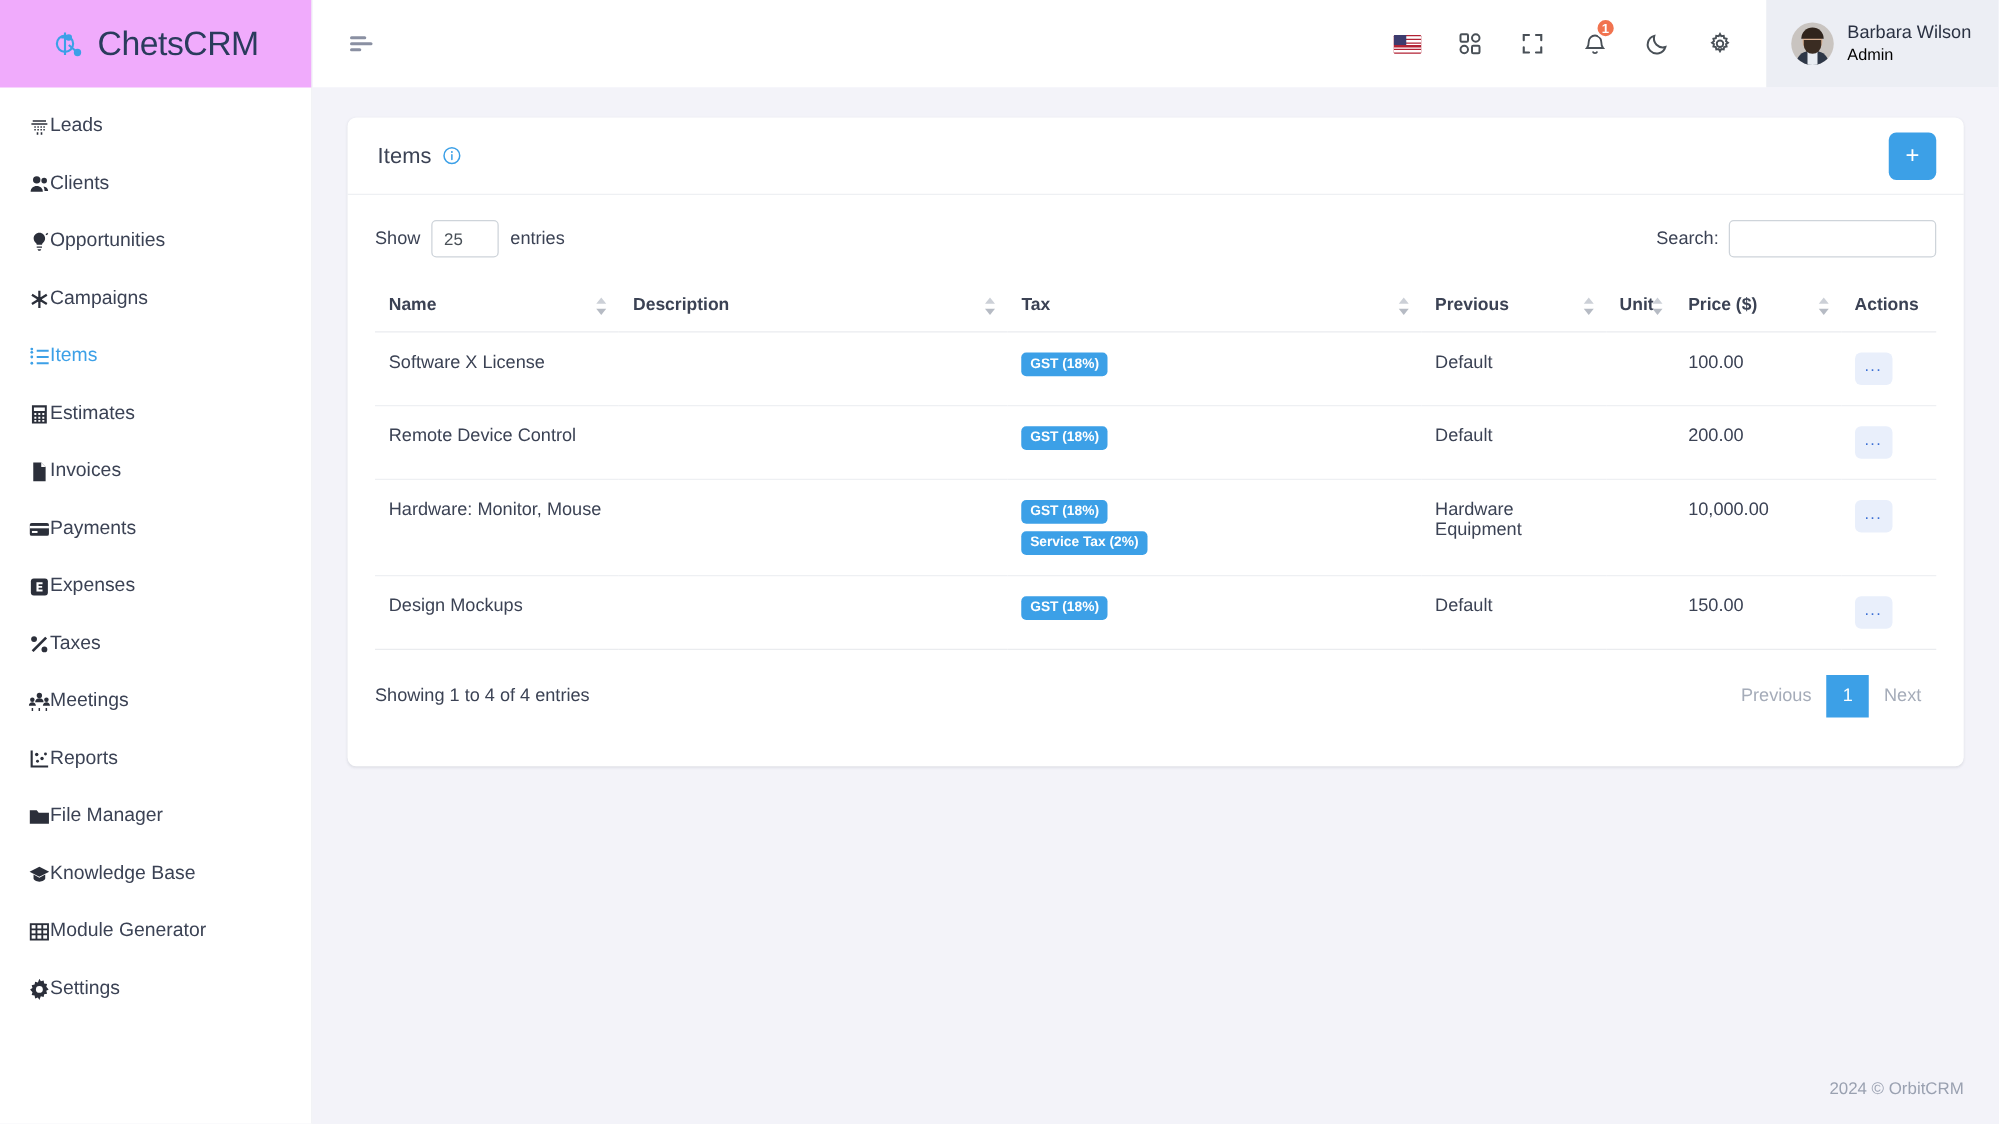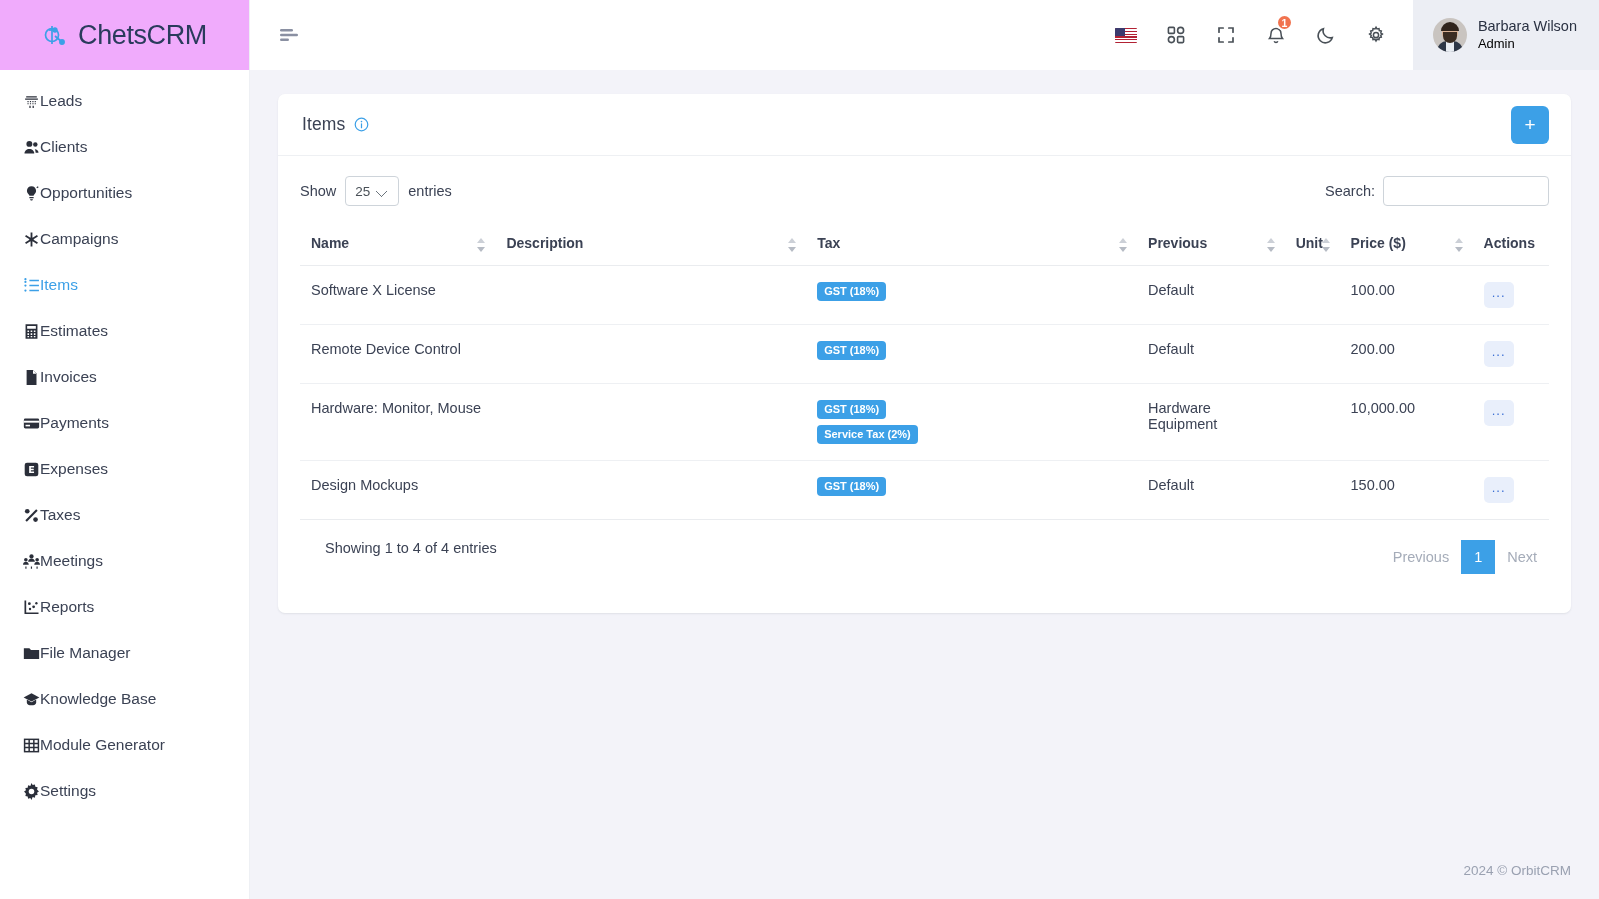--- a/index.html
+++ b/index.html
@@ -194,23 +194,22 @@
   .btn-actions {
     width: 30px; height: 26px; border-radius: 5px;
     background: #e9effb; border: none; color: #3b6fd4;
     font-size: 13px; line-height: 1; cursor: pointer;
     display: flex; align-items: center; justify-content: center;
     letter-spacing: 1px; padding-bottom: 5px;
   }
   td.col-actions { padding-top: 17px; }
 
   .table-footer {
-    display: flex; 
+    display: flex; align-items: center;
     padding: 20px 0 18px 0;
-    margin-left: 25px;
   }
   .dt-info { font-size: 14.5px; color: #3b4254; }
   .dt-paginate { margin-left: auto; display: flex; align-items: center; }
   .pg {
     min-width: 34px; height: 34px; padding: 0 12px;
     display: flex; align-items: center; justify-content: center;
     font-size: 14.5px; color: #a5acb9; cursor: pointer;
     background: transparent; border: none;
     font-family: "Liberation Sans", sans-serif;
   }

